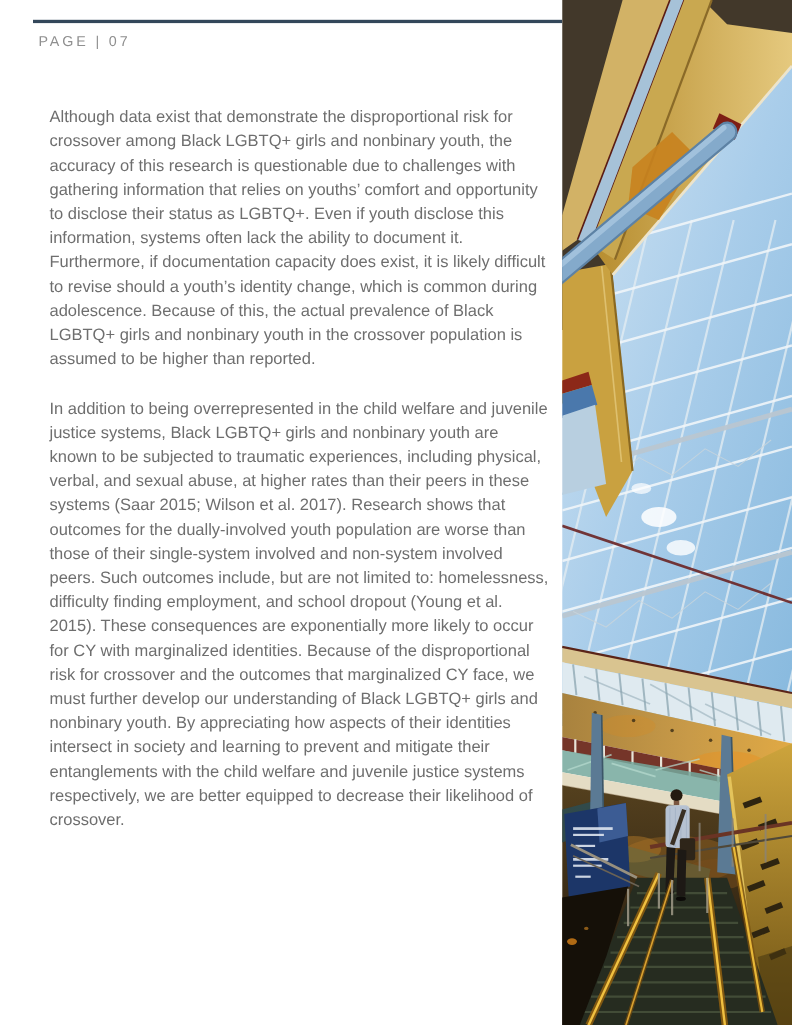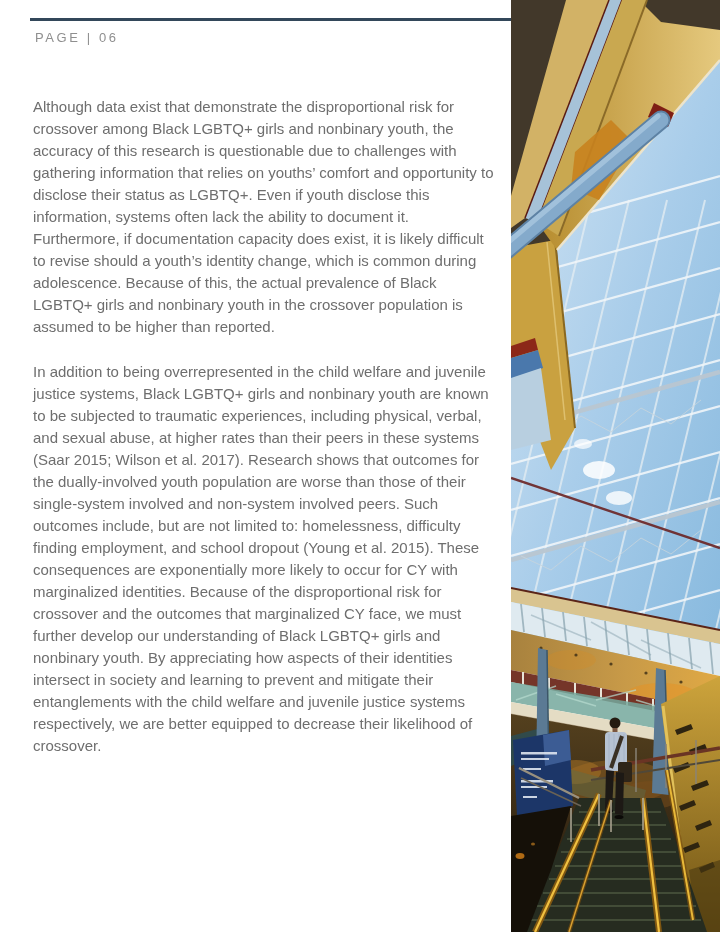--- a/index.html
+++ b/index.html
@@ -1,31 +1,31 @@
 <!DOCTYPE html>
 <html><head>
 <meta charset="utf-8">
 <style>
   html,body{margin:0;padding:0;background:#ffffff;}
   body{width:720px;height:932px;overflow:hidden;font-family:"Liberation Sans", sans-serif;}
   .page{position:relative;width:720px;height:932px;background:#ffffff;}
   .header-rule{position:absolute;left:30px;top:18px;width:481px;height:3px;background:#33475a;}
   .page-label{position:absolute;left:35px;top:30px;font-size:13px;letter-spacing:2.6px;color:#8f8f8f;}
   .textcol{position:absolute;left:33px;top:96px;width:466px;color:#6e6e6e;font-size:15px;line-height:22px;}
-  .textcol p{margin:0 0 23px 0;}
+  .textcol p{margin:0 0 23px 12px;}
   .photo{position:absolute;left:511px;top:0;width:209px;height:932px;overflow:hidden;}
   .photo svg{display:block;}
 </style>
 </head>
 <body>
 
 <div class="page">
 
   <div class="header-rule"></div>
-  <div class="page-label">PAGE | 06</div>
+  <div class="page-label">PAGE | 07</div>
 
   <div class="textcol">
     <p>Although data exist that demonstrate the disproportional risk for crossover among Black LGBTQ+ girls and nonbinary youth, the accuracy of this research is questionable due to challenges with gathering information that relies on youths’ comfort and opportunity to disclose their status as LGBTQ+. Even if youth disclose this information, systems often lack the ability to document it. Furthermore, if documentation capacity does exist, it is likely difficult to revise should a youth’s identity change, which is common during adolescence. Because of this, the actual prevalence of Black LGBTQ+ girls and nonbinary youth in the crossover population is assumed to be higher than reported.</p>
     <p>In addition to being overrepresented in the child welfare and juvenile justice systems, Black LGBTQ+ girls and nonbinary youth are known to be subjected to traumatic experiences, including physical, verbal, and sexual abuse, at higher rates than their peers in these systems (Saar 2015; Wilson et al. 2017). Research shows that outcomes for the dually-involved youth population are worse than those of their single-system involved and non-system involved peers. Such outcomes include, but are not limited to: homelessness, difficulty finding employment, and school dropout (Young et al. 2015). These consequences are exponentially more likely to occur for CY with marginalized identities. Because of the disproportional risk for crossover and the outcomes that marginalized CY face, we must further develop our understanding of Black LGBTQ+ girls and nonbinary youth. By appreciating how aspects of their identities intersect in society and learning to prevent and mitigate their entanglements with the child welfare and juvenile justice systems respectively, we are better equipped to decrease their likelihood of crossover.</p>
   </div>
 
   <div class="photo">
     <svg width="209" height="932" viewBox="0 0 209 932" xmlns="http://www.w3.org/2000/svg">
       <defs>
         <linearGradient id="sky" x1="0" y1="0" x2="1" y2="1">

